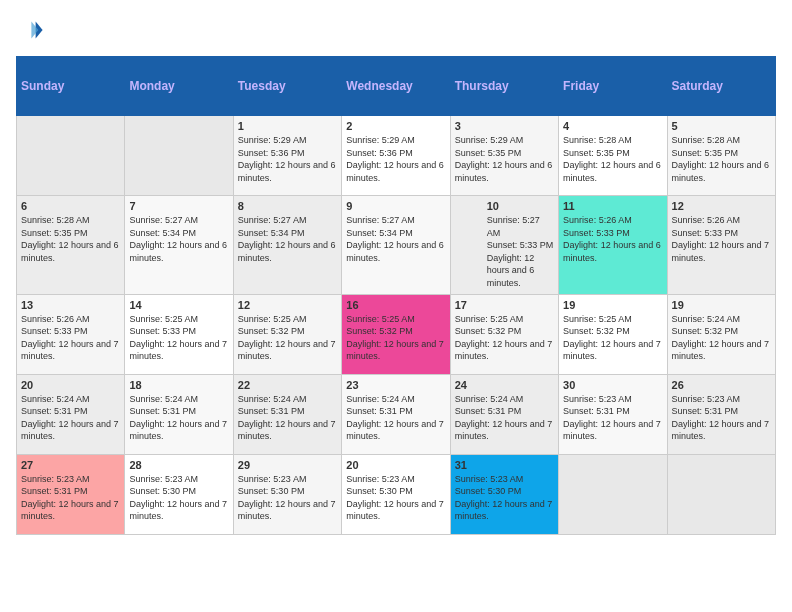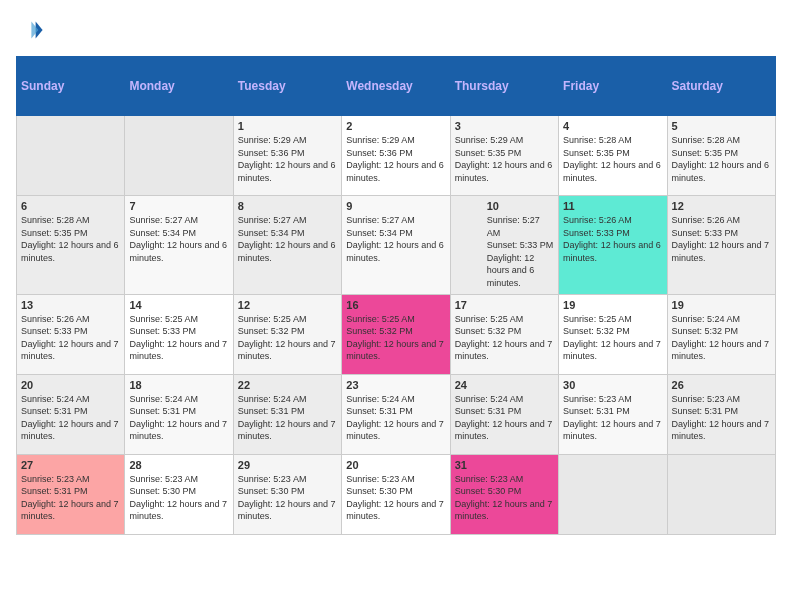--- a/index.html
+++ b/index.html
@@ -253,21 +253,21 @@
           <div class="day-info">Sunrise: 5:23 AM<br>Sunset: 5:30 PM<br>Daylight: 12 hours and 7 minutes.</div>
         </td>
         <td style="background: rgb(245, 245, 245);">
           <span class="day-num">29</span>
           <div class="day-info">Sunrise: 5:23 AM<br>Sunset: 5:30 PM<br>Daylight: 12 hours and 7 minutes.</div>
         </td>
         <td style="background: rgb(255, 255, 255);">
           <span class="day-num">20</span>
           <div class="day-info">Sunrise: 5:23 AM<br>Sunset: 5:30 PM<br>Daylight: 12 hours and 7 minutes.</div>
         </td>
-        <td style="background: #ec4899;">
+        <td style="background: #0ea5e9;">
           <span class="day-num">31</span>
           <div class="day-info">Sunrise: 5:23 AM<br>Sunset: 5:30 PM<br>Daylight: 12 hours and 7 minutes.</div>
         </td>
         <td class="empty-cell" style="background: rgb(224, 224, 224);"></td>
         <td class="empty-cell" style="background: rgb(224, 224, 224);"></td>
       </tr>
     </tbody>
 </table>
 
 </body></html>

